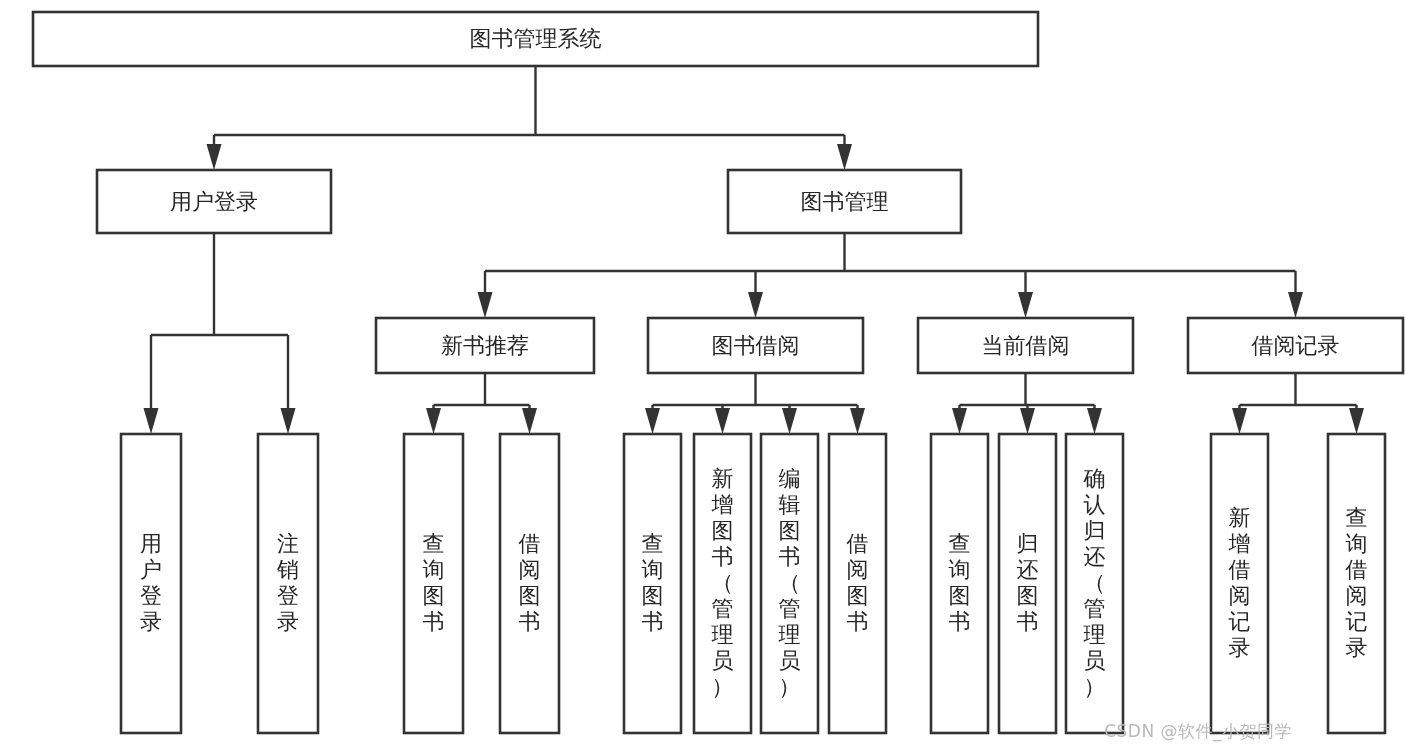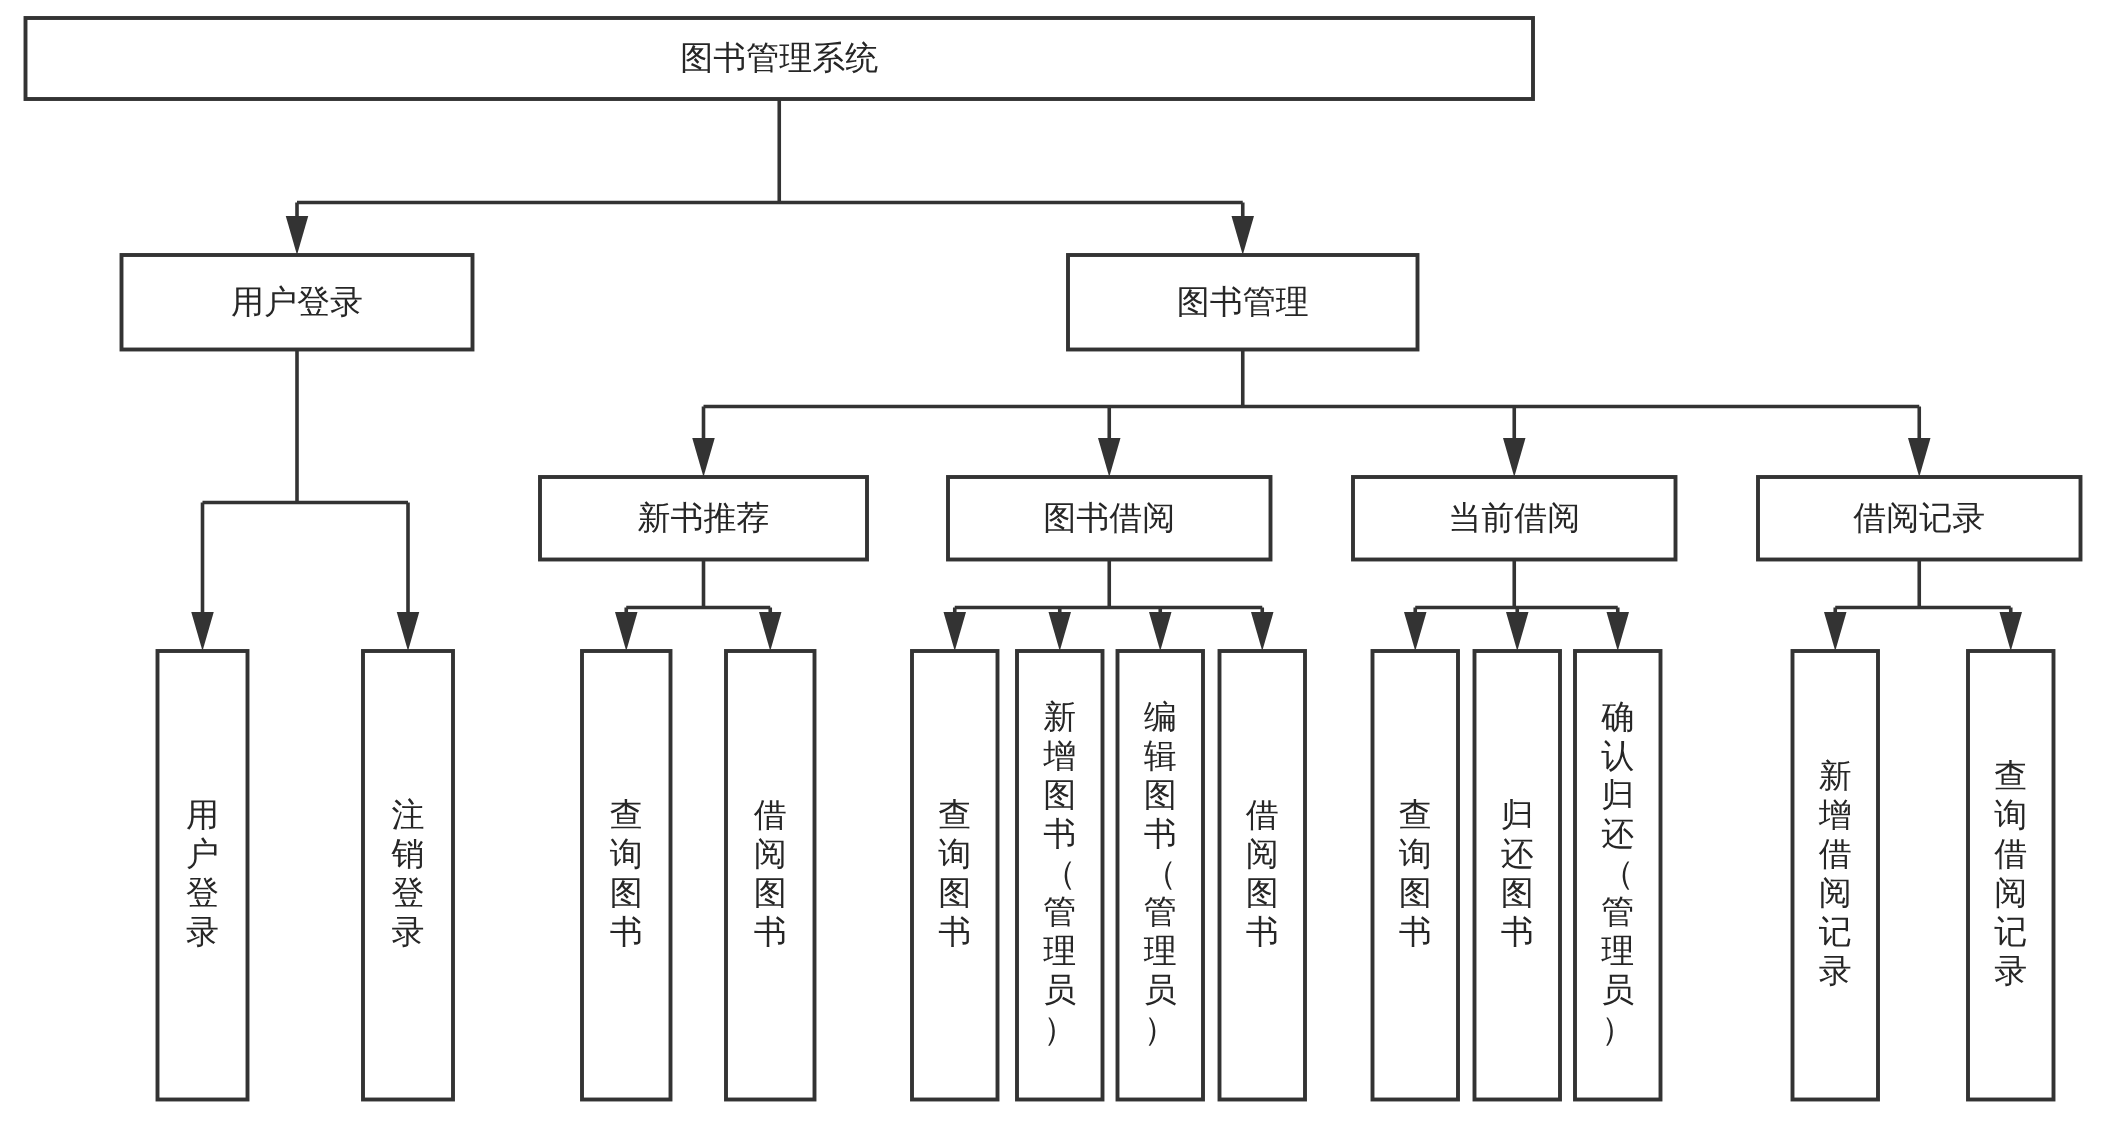--- a/index.html
+++ b/index.html
@@ -12,20 +12,21 @@
     width: 1405px;
     height: 747px;
     overflow: hidden;
     font-family: "DejaVu Sans", "Liberation Sans", sans-serif;
   }
   #diagram-root {
     position: relative;
     width: 1284px;
     height: 747px;
     background: #ffffff;
+    margin-left: 16px;
   }
   svg#flow-svg {
     position: absolute;
     left: 0;
     top: 0;
     width: 1405px;
     height: 747px;
     display: block;
   }
   .node-rect {
@@ -216,13 +217,14 @@
         <g>
           <rect class="node-rect" x="1195" y="434" width="57" height="299"></rect>
           <text class="node-label vertical" x="1223.5" y="518.5"><tspan x="1223.5" dy="0">新</tspan><tspan x="1223.5" dy="26">增</tspan><tspan x="1223.5" dy="26">借</tspan><tspan x="1223.5" dy="26">阅</tspan><tspan x="1223.5" dy="26">记</tspan><tspan x="1223.5" dy="26">录</tspan></text>
         </g>
         <g>
           <rect class="node-rect" x="1312" y="434" width="57" height="299"></rect>
           <text class="node-label vertical" x="1340.5" y="518.5"><tspan x="1340.5" dy="0">查</tspan><tspan x="1340.5" dy="26">询</tspan><tspan x="1340.5" dy="26">借</tspan><tspan x="1340.5" dy="26">阅</tspan><tspan x="1340.5" dy="26">记</tspan><tspan x="1340.5" dy="26">录</tspan></text>
         </g>
       </g>
   </svg>
+  <div class="watermark">CSDN @软件_小贺同学</div>
 </div>
 
 </body></html>

